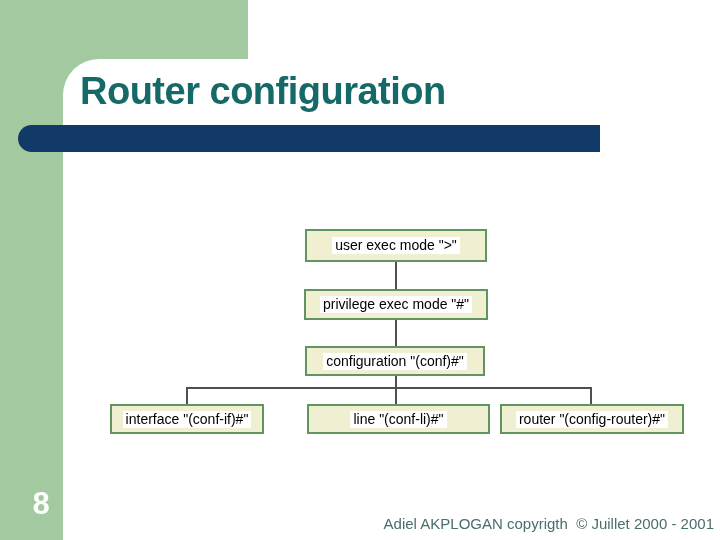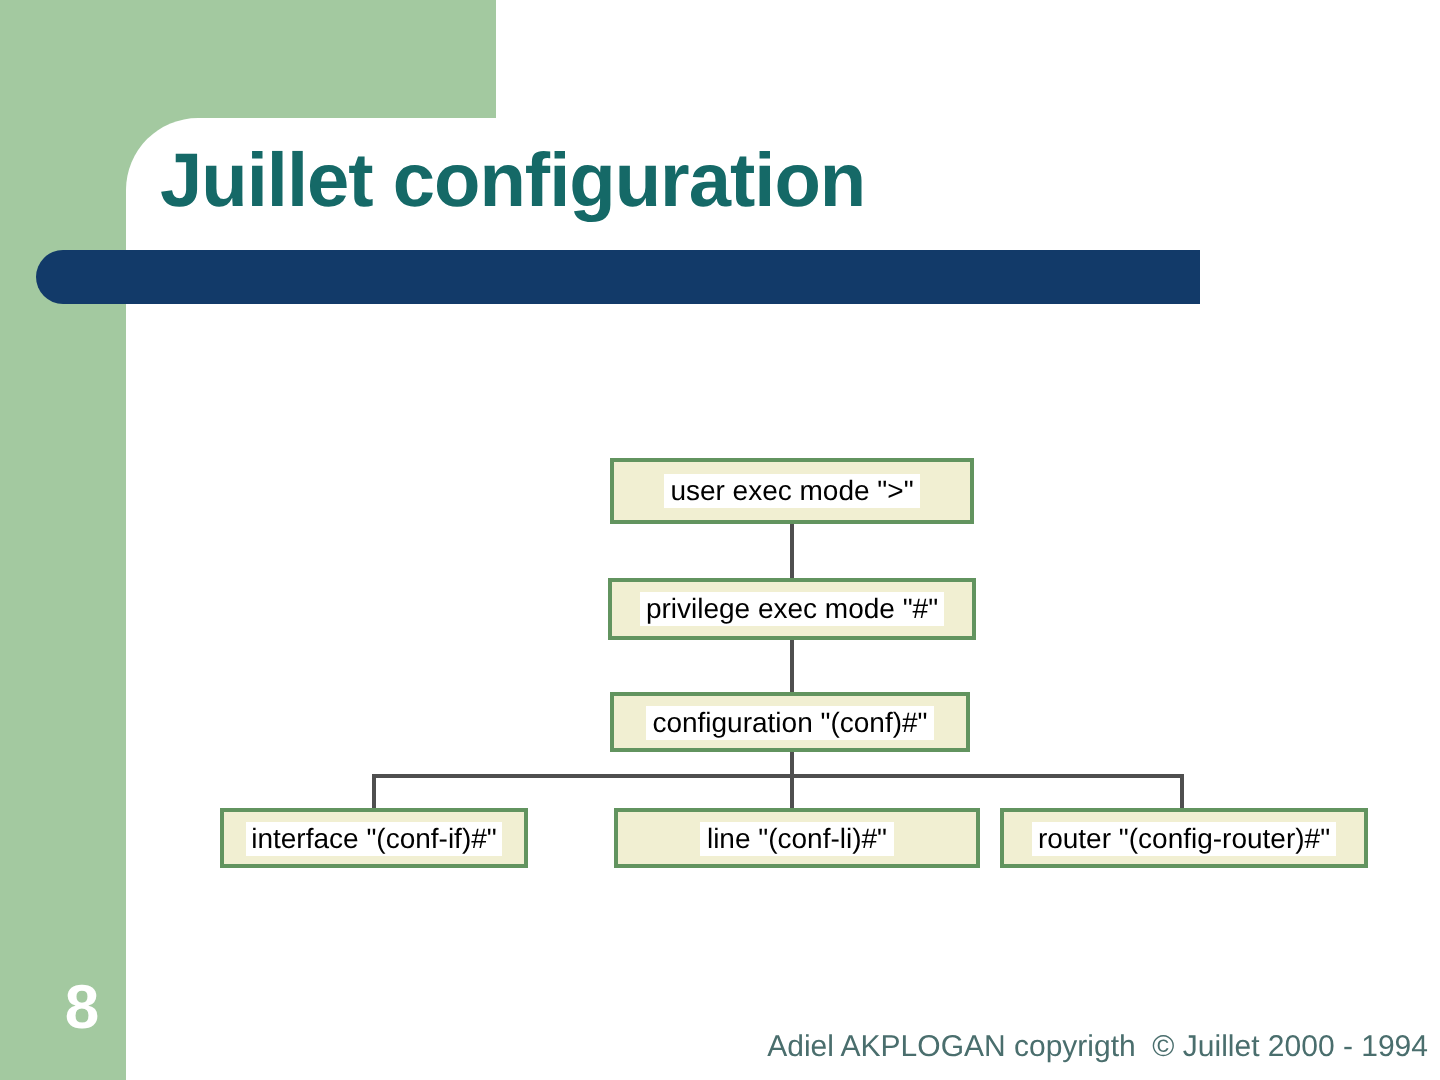--- a/index.html
+++ b/index.html
@@ -75,21 +75,21 @@
 </style>
 </head>
 <body>
 
 <div class="slide">
 
   <div class="green-top"></div>
   <div class="green-strip"></div>
   <div class="content-panel"></div>
 
-  <div class="slide-title">Juillet configuration</div>
+  <div class="slide-title">Router configuration</div>
   <div class="navy-bar"></div>
 
   <div class="connector c-v1"></div>
   <div class="connector c-v2"></div>
   <div class="connector c-v3"></div>
   <div class="connector c-h"></div>
   <div class="connector c-vl"></div>
   <div class="connector c-vr"></div>
 
   <div class="node n-user">
@@ -105,15 +105,15 @@
     <span class="node-label">interface "(conf-if)#"</span>
   </div>
   <div class="node n-line">
     <span class="node-label">line "(conf-li)#"</span>
   </div>
   <div class="node n-router">
     <span class="node-label">router "(config-router)#"</span>
   </div>
 
   <div class="page-number">8</div>
-  <div class="slide-footer">Adiel AKPLOGAN copyrigth  © Juillet 2000 - 1994</div>
+  <div class="slide-footer">Adiel AKPLOGAN copyrigth  © Juillet 2000 - 2001</div>
 
 </div>
 
 </body></html>

